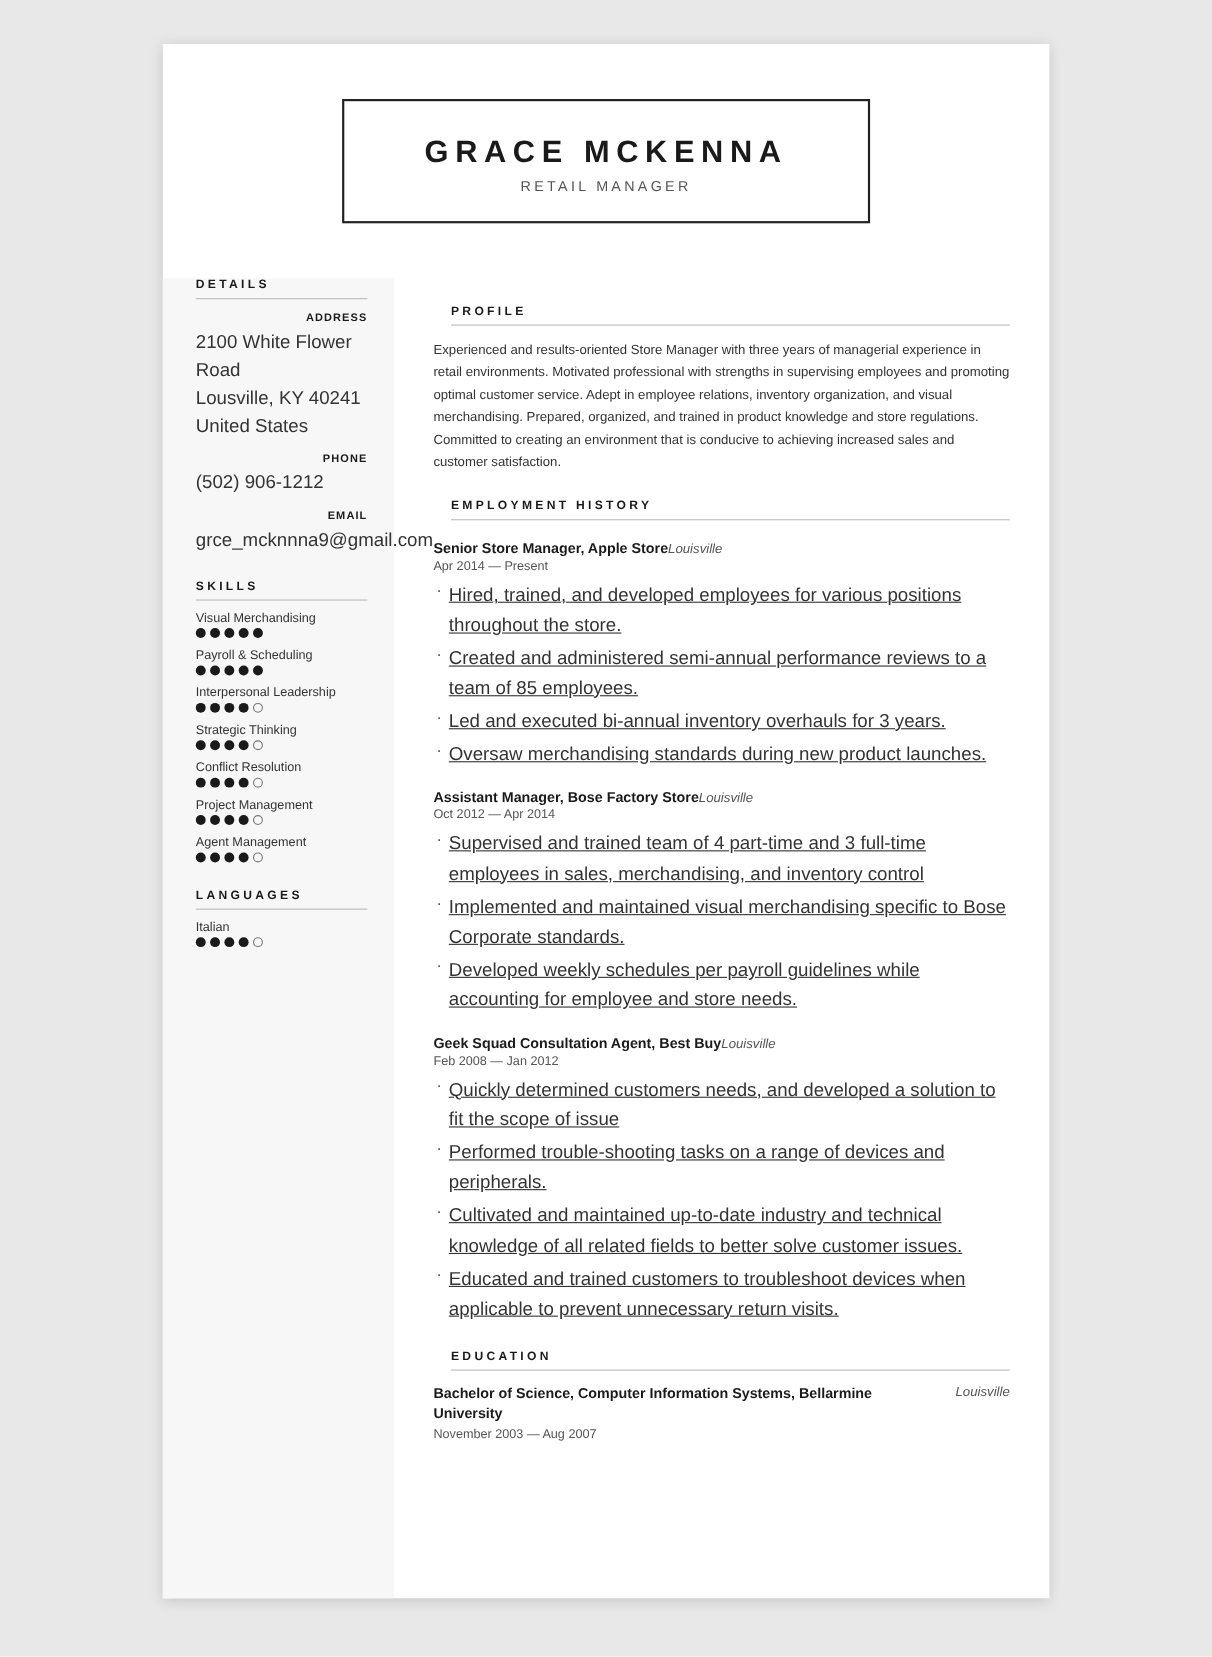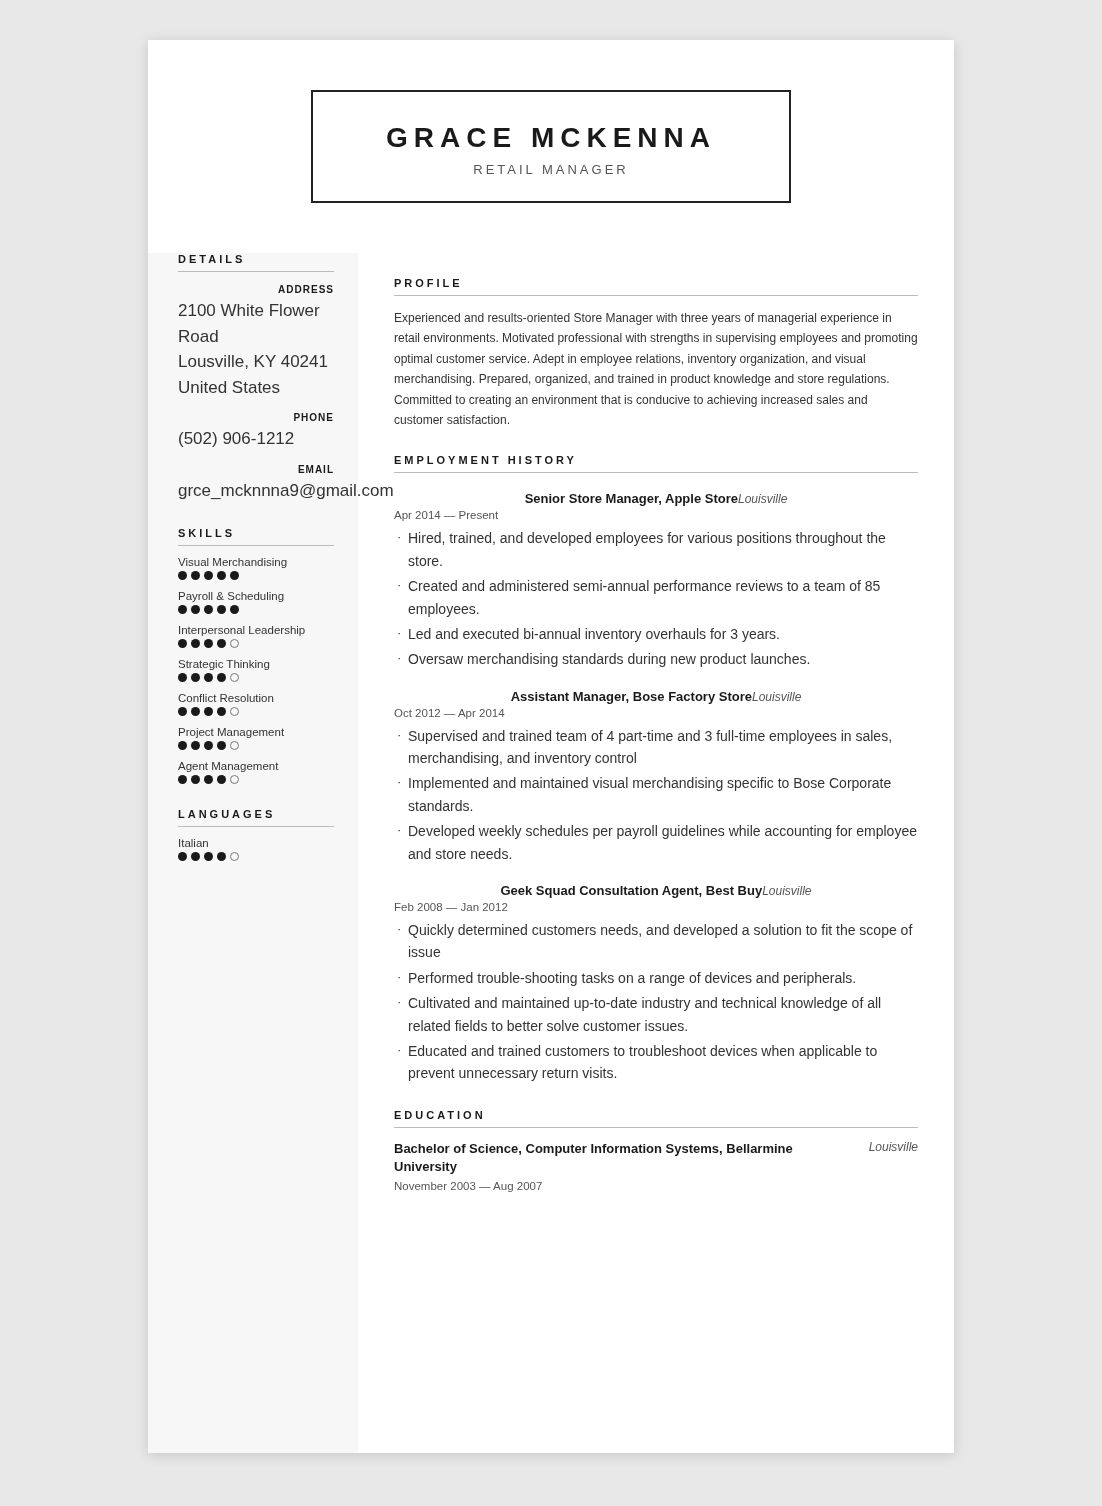--- a/index.html
+++ b/index.html
@@ -112,30 +112,31 @@
     .section-title {
       font-size: 11px;
       font-weight: 700;
       letter-spacing: 3px;
       color: #1a1a1a;
       text-transform: uppercase;
       margin-bottom: 12px;
       padding-bottom: 6px;
       border-bottom: 1.5px solid #bbb;
       margin-top: 24px;
+      margin-left: 16px;
     }
     .profile-text {
       font-size: 12px;
       color: #333;
       line-height: 1.7;
       margin-bottom: 8px;
     }
     .job-header {
       display: flex;
-      justify-content: center;
+      justify-content: flex-start;
       align-items: baseline;
       margin-top: 18px;
       margin-bottom: 3px;
     }
     .job-title {
       font-size: 13px;
       font-weight: 700;
       color: #1a1a1a;
     }
     .job-location {
@@ -146,26 +147,27 @@
     .job-dates {
       font-size: 11.5px;
       color: #555;
       margin-bottom: 6px;
     }
     .job-bullets {
       list-style: none;
       padding: 0;
     }
     .job-bullets li {
-      font-size: 14px;
+      font-size: 17px;
       color: #333;
       line-height: 1.6;
       padding-left: 14px;
       position: relative;
       margin-bottom: 3px;
+      text-decoration: underline;
     }
     .job-bullets li::before {
       content: '·';
       position: absolute;
       left: 3px;
       font-size: 13px;
       color: #333;
     }
     .edu-header {
       display: flex;

